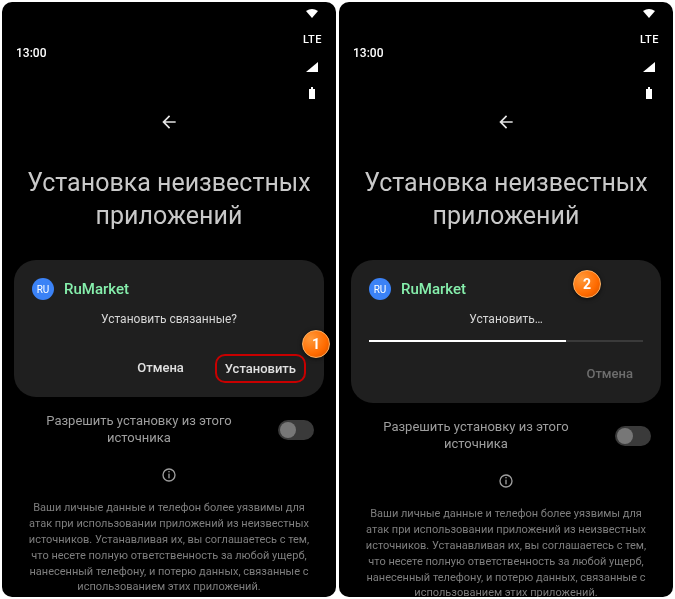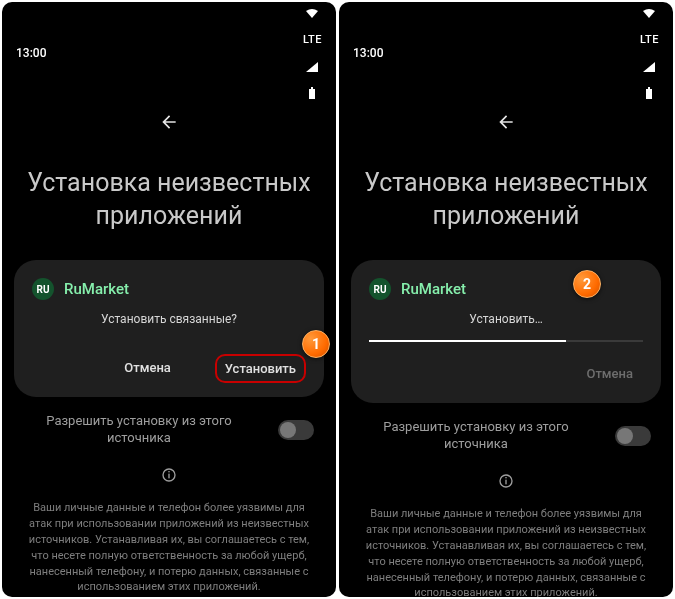--- a/index.html
+++ b/index.html
@@ -47,39 +47,38 @@
   .dialog {
     margin: 8px 12px 0 12px;
     background: #1f1f1f;
     border-radius: 22px;
     padding: 18px 18px 14px 18px;
     position: relative;
   }
   .app-row { display: flex; align-items: center; gap: 10px; }
   .app-icon {
     width: 22px; height: 22px; border-radius: 50%;
-    background: #14532d;
+    background: #3b82f6;
     display: flex; align-items: center; justify-content: center;
-    color: #fff; font-size: 10px; font-weight: 700;
+    color: #fff; font-size: 10px; font-weight: 400;
   }
   .app-name { font-size: 15px; font-weight: 500; color: #86efac; }
   .dialog-msg { font-size: 12px; color: #d6d6d6; margin-top: 12px; }
   .dialog-actions {
-    display: flex; justify-content: flex-end; gap: 10px;
+    display: flex; justify-content: flex-end; gap: 21px;
     margin-top: 28px;
   }
   .dlg-btn {
     font-size: 13px; font-weight: 500; color: #e0e0e0;
     padding: 6px 10px; border-radius: 6px;
   }
   .dlg-btn.primary {
     border: 2.5px solid #c80000;
     border-radius: 10px;
     padding: 5px 8px;
-    margin-left: 24px;
   }
   .dlg-btn.disabled { color: #6d6d6d; }
   .progress {
     margin-top: 14px;
     height: 2px;
     background: #3a3a3a;
     position: relative;
   }
   .progress-bar { position: absolute; left: 0; top: 0; height: 100%; background: #fff; width: 72%; }
   .perm-row {

